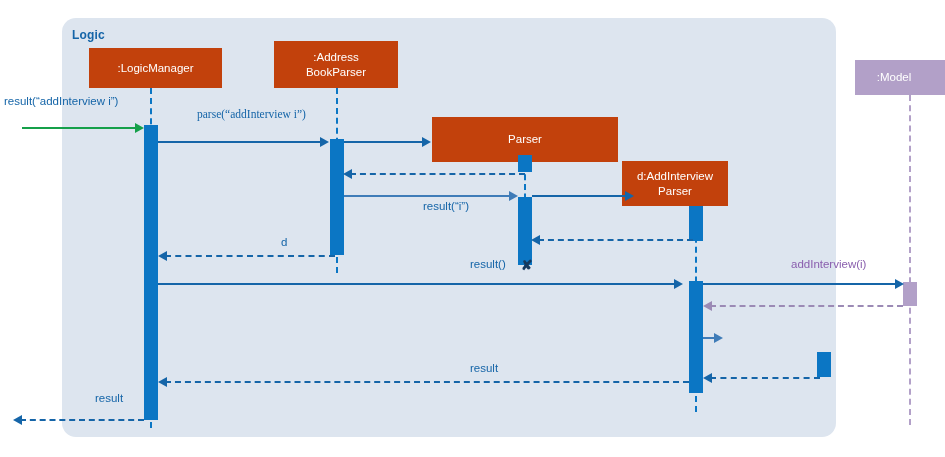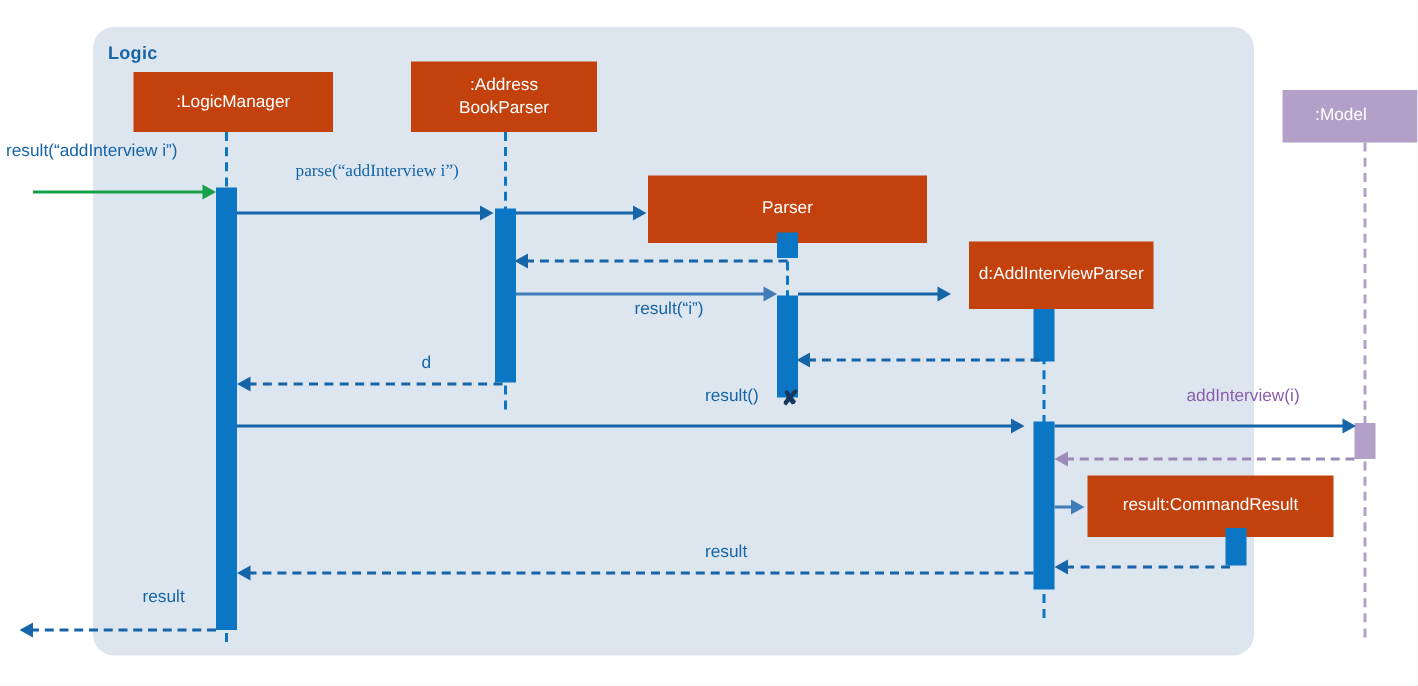--- a/index.html
+++ b/index.html
@@ -151,28 +151,25 @@
 
   <div class="lifebox" style="left:274px; top:41px; width:124px; height:47px; flex-direction:column;">
     <span>:Address</span>
     <span>BookParser</span>
   </div>
 
   <div class="lifebox" style="left:432px; top:117px; width:186px; height:45px; flex-direction:column;">
     <span>Parser</span>
   </div>
 
-  <div class="lifebox" style="left:646px; top:161px; width:123px; height:45px; flex-direction:row;">
+  <div class="lifebox" style="left:622px; top:161px; width:106px; height:45px; flex-direction:column;">
     <span>d:AddInterview</span>
     <span>Parser</span>
   </div>
 
-  <div class="lifebox" style="left:725px; top:317px; width:164px; height:41px;">
-    <span>result:CommandResult</span>
-  </div>
 
   <div class="lifebox model" style="left:855px; top:60px; width:100px; height:35px;">
     <span style="margin-right:22px;">:Model</span>
   </div>
 
   <div class="activation" style="left:144px; top:125px; width:14px; height:295px;"></div>
 
   <div class="activation" style="left:330px; top:139px; width:14px; height:116px;"></div>
 
   <div class="activation" style="left:518px; top:155px; width:14px; height:17px;"></div>

